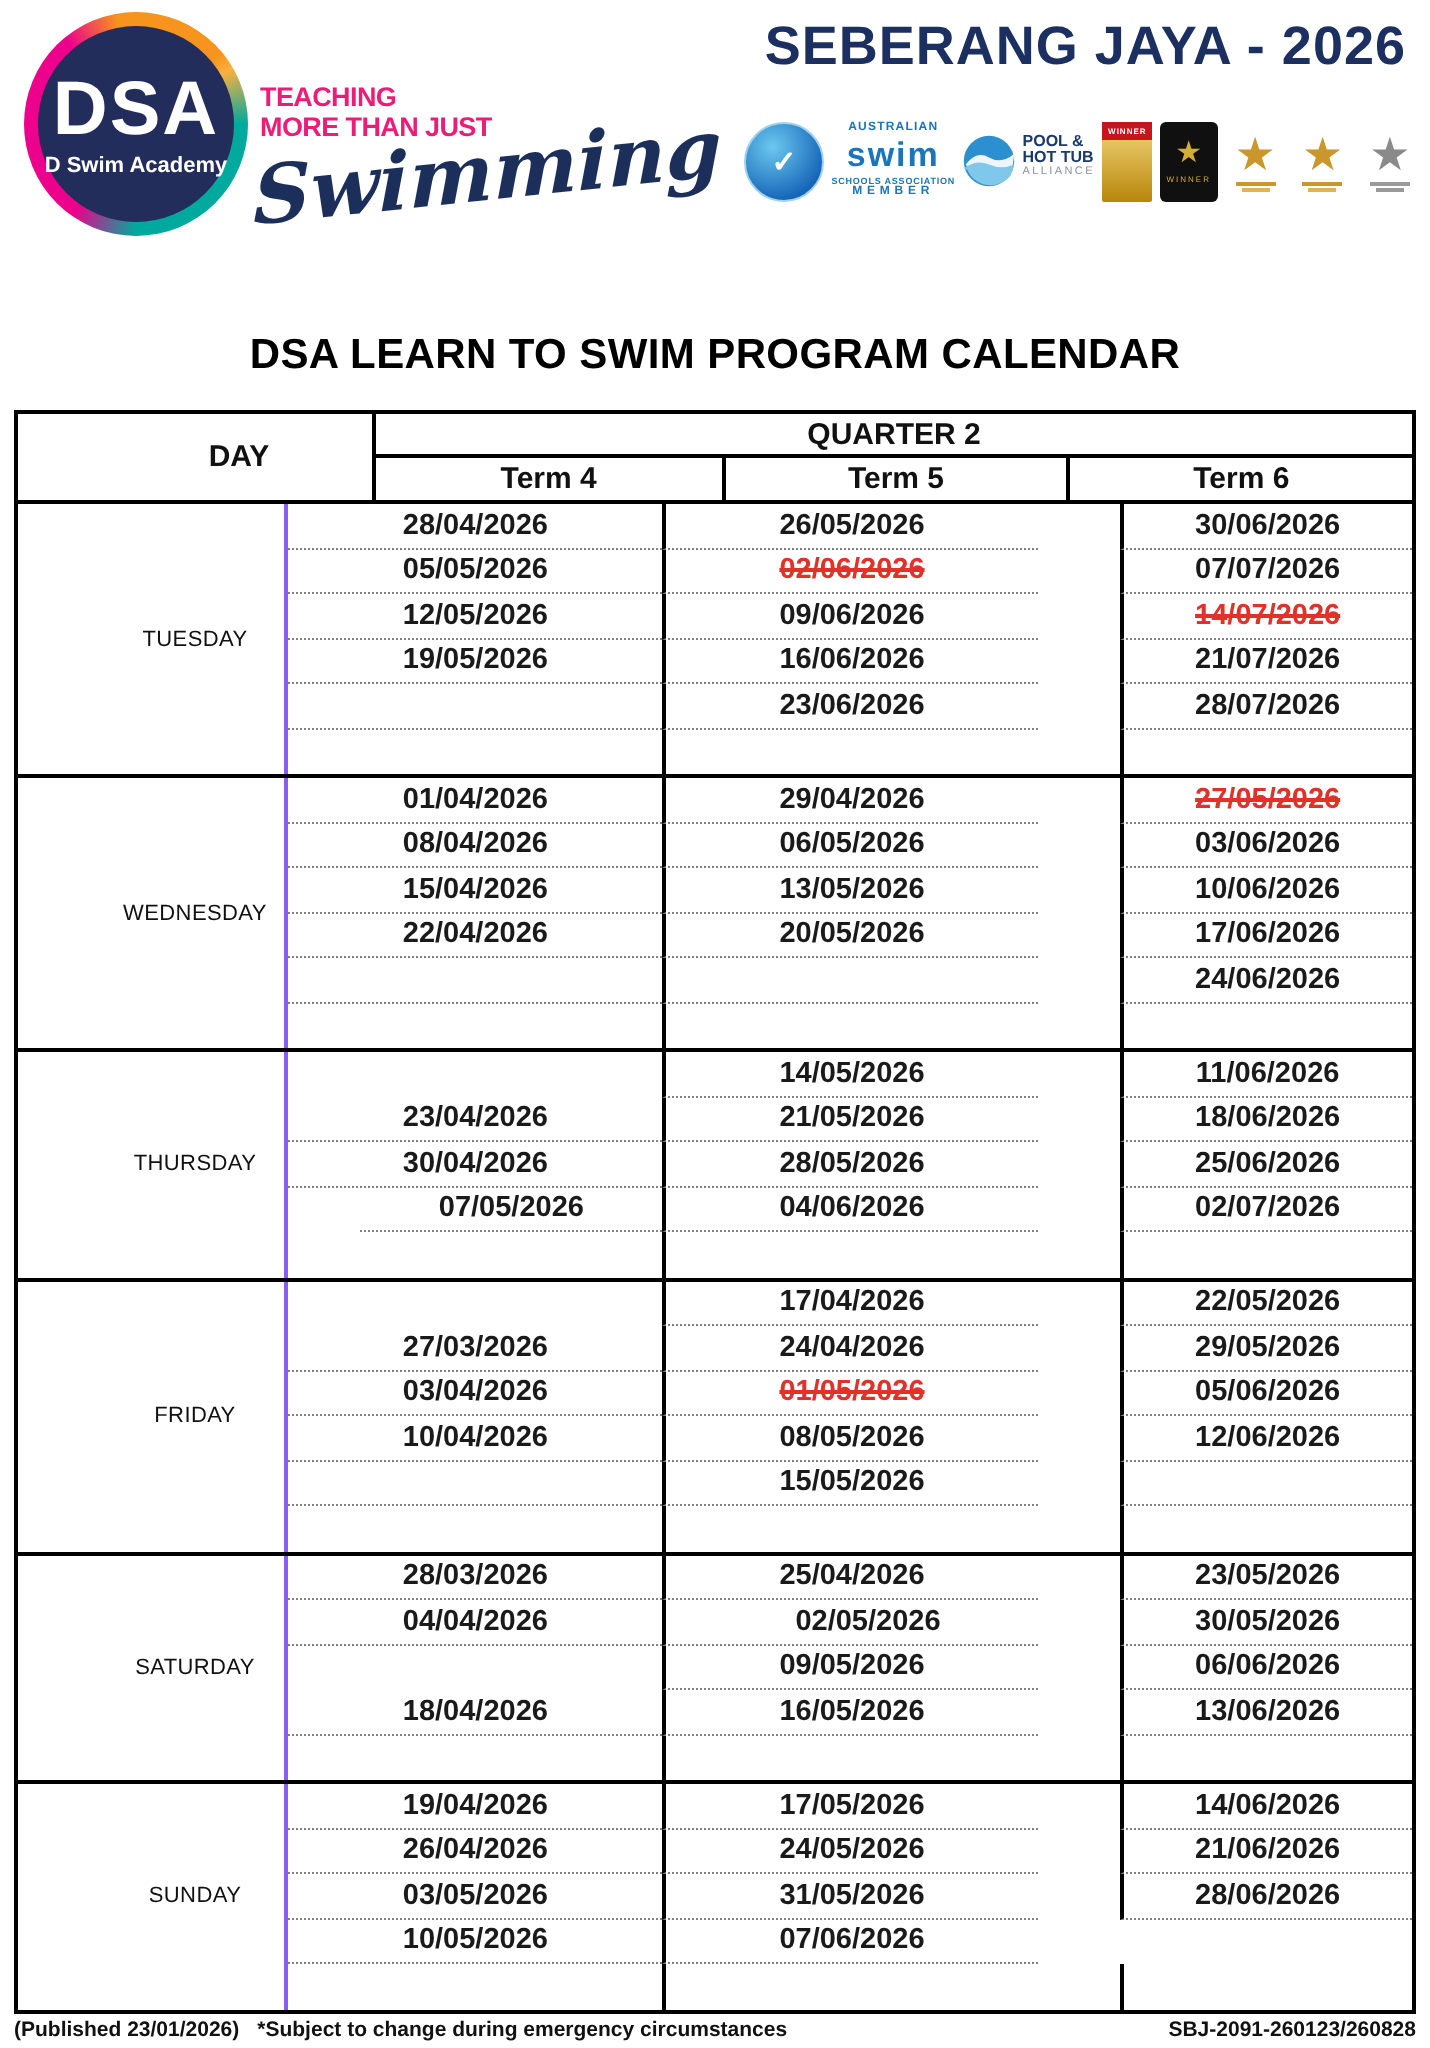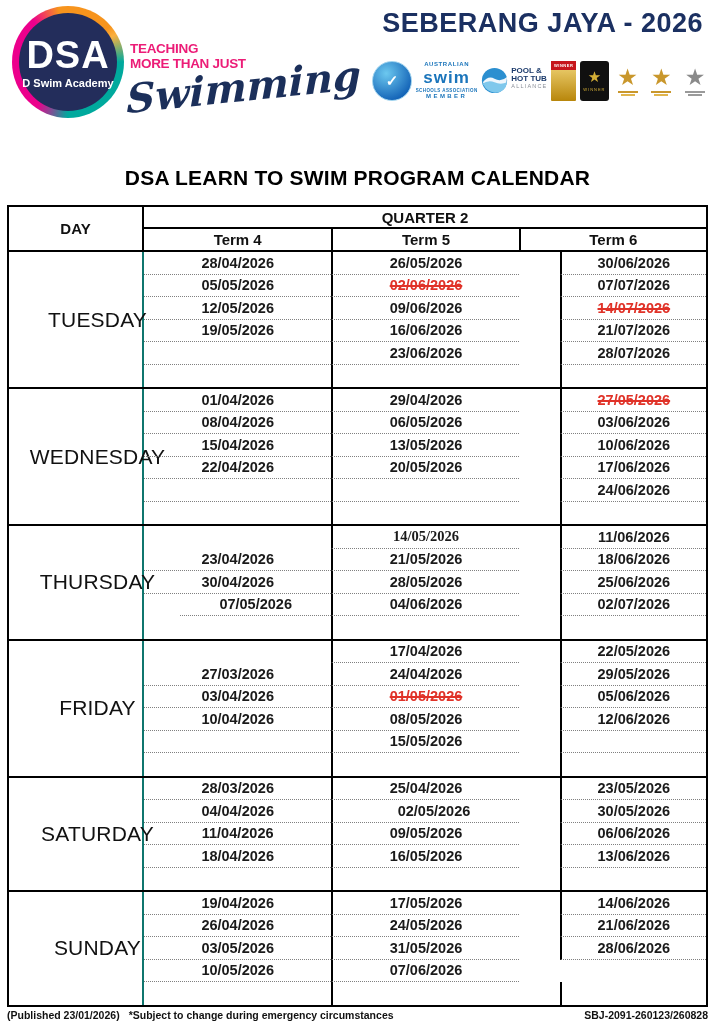--- a/index.html
+++ b/index.html
@@ -58,34 +58,34 @@
   .b-silverstar .star { color: #8a8a8a; }
   .b-silverstar .bar, .b-silverstar .bar2 { background: #9a9a9a; }
 
   
   .cal-title { position: absolute; top: 166px; left: 0; width: 715px; text-align: center;
                font-size: 21px; font-weight: bold; letter-spacing: 0.2px; color: #000; }
 
   
   .cal-table { position: absolute; left: 7px; right: 7px; top: 205px;
                border: 2px solid #000; background: #fff; }
-  .thead { display: grid; grid-template-columns: 135px 1fr 1fr 1fr; grid-template-rows: 22px 21px; }
+  .thead { display: grid; grid-template-columns: 135px 1fr 1fr 1fr; grid-template-rows: 22px 21px; margin-left: 44px; }
   .th { display: flex; align-items: center; justify-content: center;
         font-weight: bold; font-size: 15px; }
   .day-th { grid-column: 1; grid-row: 1 / 3; border-right: 2px solid #000; }
   .quarter-th { grid-column: 2 / 5; grid-row: 1; border-bottom: 2px solid #000; }
   .term-th { grid-row: 2; }
   .term-th.t1 { grid-column: 2; }
   .term-th.t2 { grid-column: 3; border-left: 2px solid #000; }
   .term-th.t3 { grid-column: 4; border-left: 2px solid #000; }
 
   .section { display: grid; grid-template-columns: 135px 1fr 1fr 1fr;
              grid-auto-rows: 22.5px; border-top: 2px solid #000; }
   .day-label { grid-column: 1; display: flex; align-items: center; justify-content: center;
-               border-right: 2px solid #0f766e; font-size: 21px; letter-spacing: 0.2px; margin-left: 44px; }
+               border-right: 2px solid #8b5cf6; font-size: 11px; letter-spacing: 0.2px; margin-left: 44px; }
   .cell { display: flex; align-items: center; justify-content: center;
           font-size: 14.5px; font-weight: bold; color: #1a1a1a;
           border-bottom: 1px dotted #808080; }
   .cell.c1 { border-left: 2px solid #000; }
   .cell.c2 { border-left: 2px solid #000; margin-left: 41px; }
   .cell.last { border-bottom: none; }
   .cell.struck { color: #e03228; text-decoration: line-through; text-decoration-thickness: 1.5px; }
 
   
   .footer { position: absolute; left: 7px; right: 7px; top: 1009px;
@@ -205,21 +205,21 @@
       <div class="cell c2" style="grid-area: 4 / 4;">17/06/2026</div>
       <div class="cell c0" style="grid-area: 5 / 2;"></div>
       <div class="cell c1" style="grid-area: 5 / 3;"></div>
       <div class="cell c2" style="grid-area: 5 / 4;">24/06/2026</div>
       <div class="cell c0 last" style="grid-area: 6 / 2;"></div>
       <div class="cell c1 last" style="grid-area: 6 / 3;"></div>
       <div class="cell c2 last" style="grid-area: 6 / 4;"></div>
     </div>
     <div class="section">
       <div class="day-label" style="grid-row: 1 / span 5;">THURSDAY</div>
-      <div class="cell c1" style="grid-area: 1 / 3; font-family: Liberation Serif, serif;">14/05/2026</div>
+      <div class="cell c1" style="grid-area: 1 / 3;">14/05/2026</div>
       <div class="cell c2" style="grid-area: 1 / 4;">11/06/2026</div>
       <div class="cell c0" style="grid-area: 2 / 2;">23/04/2026</div>
       <div class="cell c1" style="grid-area: 2 / 3;">21/05/2026</div>
       <div class="cell c2" style="grid-area: 2 / 4;">18/06/2026</div>
       <div class="cell c0" style="grid-area: 3 / 2;">30/04/2026</div>
       <div class="cell c1" style="grid-area: 3 / 3;">28/05/2026</div>
       <div class="cell c2" style="grid-area: 3 / 4;">25/06/2026</div>
       <div class="cell c0" style="grid-area: 4 / 2; margin-left: 36px;">07/05/2026</div>
       <div class="cell c1" style="grid-area: 4 / 3;">04/06/2026</div>
       <div class="cell c2" style="grid-area: 4 / 4;">02/07/2026</div>
@@ -248,21 +248,20 @@
       <div class="cell c2 last" style="grid-area: 6 / 4;"></div>
     </div>
     <div class="section">
       <div class="day-label" style="grid-row: 1 / span 5;">SATURDAY</div>
       <div class="cell c0" style="grid-area: 1 / 2;">28/03/2026</div>
       <div class="cell c1" style="grid-area: 1 / 3;">25/04/2026</div>
       <div class="cell c2" style="grid-area: 1 / 4;">23/05/2026</div>
       <div class="cell c0" style="grid-area: 2 / 2;">04/04/2026</div>
       <div class="cell c1" style="grid-area: 2 / 3; padding-left: 16px;">02/05/2026</div>
       <div class="cell c2" style="grid-area: 2 / 4;">30/05/2026</div>
-      <div class="cell c0" style="grid-area: 3 / 2;">11/04/2026</div>
       <div class="cell c1" style="grid-area: 3 / 3;">09/05/2026</div>
       <div class="cell c2" style="grid-area: 3 / 4;">06/06/2026</div>
       <div class="cell c0" style="grid-area: 4 / 2;">18/04/2026</div>
       <div class="cell c1" style="grid-area: 4 / 3;">16/05/2026</div>
       <div class="cell c2" style="grid-area: 4 / 4;">13/06/2026</div>
       <div class="cell c0 last" style="grid-area: 5 / 2;"></div>
       <div class="cell c1 last" style="grid-area: 5 / 3;"></div>
       <div class="cell c2 last" style="grid-area: 5 / 4;"></div>
     </div>
     <div class="section">

